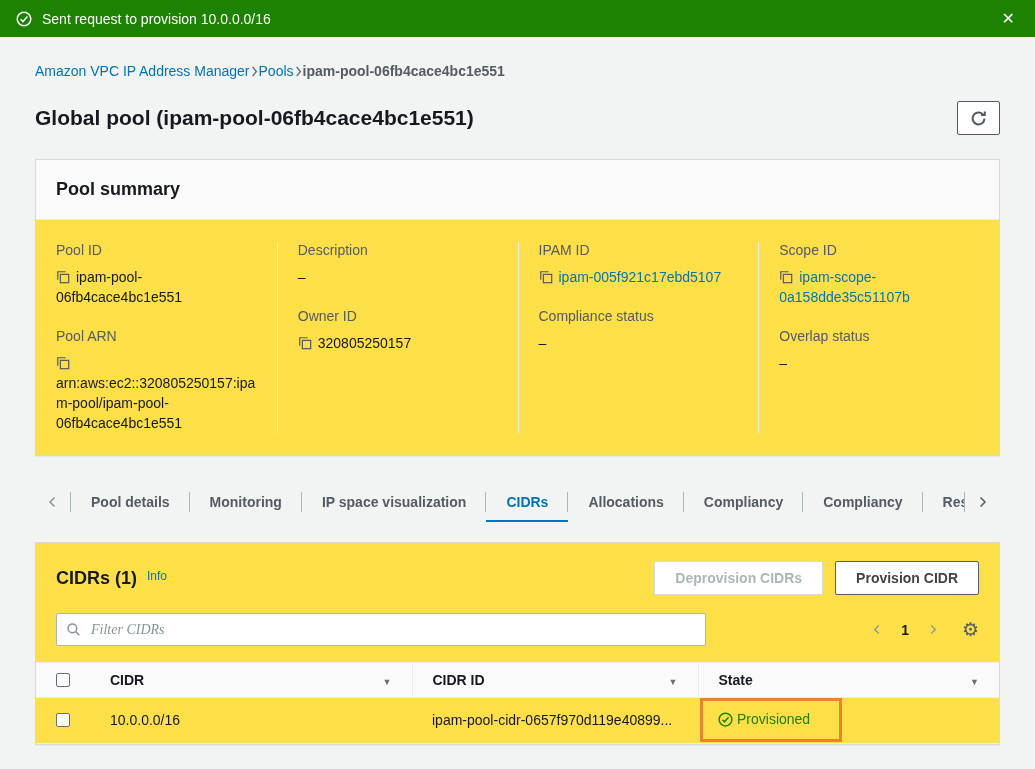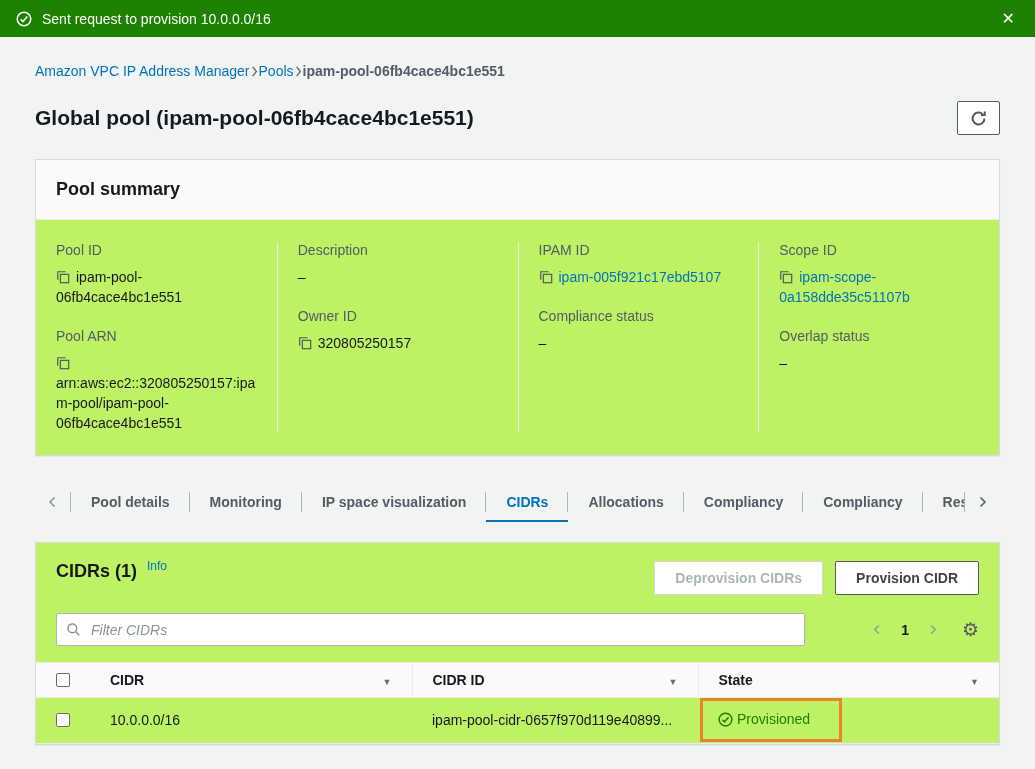--- a/index.html
+++ b/index.html
@@ -33,21 +33,21 @@
     height: 34px; background: #fff; border: 1px solid #545b64; border-radius: 2px;
     font-family: inherit; font-weight: 700; font-size: 14px; color: #444;
     padding: 0 20px; display: inline-flex; align-items: center; gap: 10px; cursor: pointer;
     white-space: nowrap;
   }
   .btn.icon-only { padding: 0 12px; }
   .btn.disabled { border-color: #d5dbdb; color: #aab7b8; cursor: default; }
   .caret { font-size: 9px; line-height: 1; margin-top: 1px; }
   
   .card {
-    margin-top: 24px; background: #bef264; border: 1px solid #d5dbdb;
+    margin-top: 24px; background: #fde047; border: 1px solid #d5dbdb;
     box-shadow: 0 1px 1px rgba(0,0,0,.04);
   }
   .card-header {
     background: #fafafa; border-bottom: 1px solid #eaeded; padding: 19px 20px;
   }
   .card-header h2 { font-size: 18px; font-weight: 700; }
   
   .summary-grid { display: grid; grid-template-columns: 1fr 1fr 1fr 1fr; padding: 22px 0 22px; }
   .summary-col { padding: 0 20px; min-width: 0; }
   .summary-col + .summary-col { border-left: 1px solid #eaeded; }
@@ -67,26 +67,26 @@
   .tab-scroll.left::after { content: ""; position: absolute; right: 0; top: 10px; height: 20px; width: 1px; background: #aab7b8; }
   .tab-scroll.right { position: relative; }
   .tab-scroll.right::before { content: ""; position: absolute; left: 0; top: 10px; height: 20px; width: 1px; background: #aab7b8; }
   .tab {
     padding: 0 20px; display: flex; align-items: center; font-weight: 700; font-size: 14px;
     color: #545b64; position: relative; cursor: pointer; white-space: nowrap; flex: none;
   }
   .tab::after { content: ""; position: absolute; right: 0; top: 10px; height: 20px; width: 1px; background: #aab7b8; }
   .tab.active { color: #0073bb; box-shadow: inset 0 -2px 0 0 #0073bb; }
   
-  .panel-header { display: flex; align-items: flex-start; padding: 18px 20px 12px; }
+  .panel-header { display: flex; align-items: center; padding: 18px 20px 12px; }
   .panel-title { font-size: 18px; font-weight: 700; }
   .info-link { color: #0073bb; font-size: 12px; margin-left: 10px; text-decoration: none; cursor: pointer; position: relative; top: -2px; }
   .panel-actions { margin-left: auto; display: flex; gap: 12px; border-radius: 14px; }
   .filter-row { display: flex; align-items: center; padding: 6px 20px 16px; }
-  .filter-box { position: relative; width: 749px; }
+  .filter-box { position: relative; width: 650px; font-family: Liberation Serif, serif; }
   .filter-box input {
     width: 100%; height: 33px; border: 1px solid #aab7b8; border-radius: 2px;
     padding: 0 10px 0 34px; font-size: 14px; font-family: inherit; color: #16191f; background: #fff;
   }
   .filter-box input::placeholder { color: #879596; font-style: italic; }
   .search-icon { position: absolute; left: 10px; top: 9px; }
   .pagination { margin-left: auto; display: flex; align-items: center; gap: 16px; }
   .page-btn { background: none; border: none; cursor: pointer; display: flex; align-items: center; padding: 2px; }
   .page-num { font-weight: 700; font-size: 14px; color: #16191f; cursor: pointer; }
   .gear-btn { background: none; border: none; font-size: 19px; color: #545b64; cursor: pointer; margin-left: 6px; line-height: 1; }

